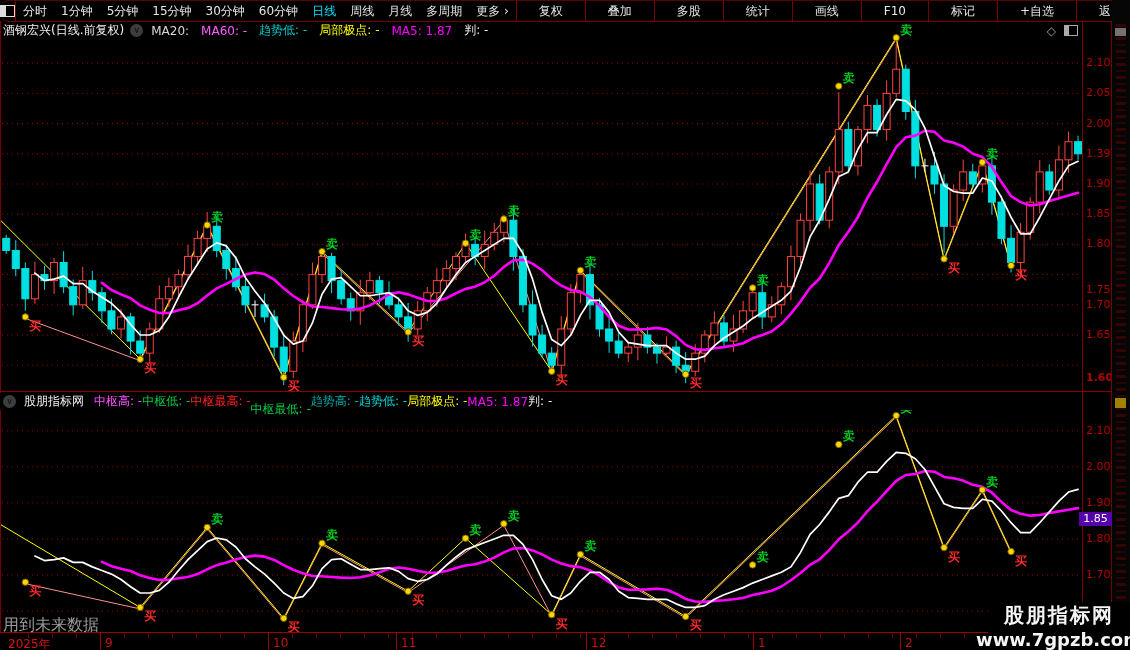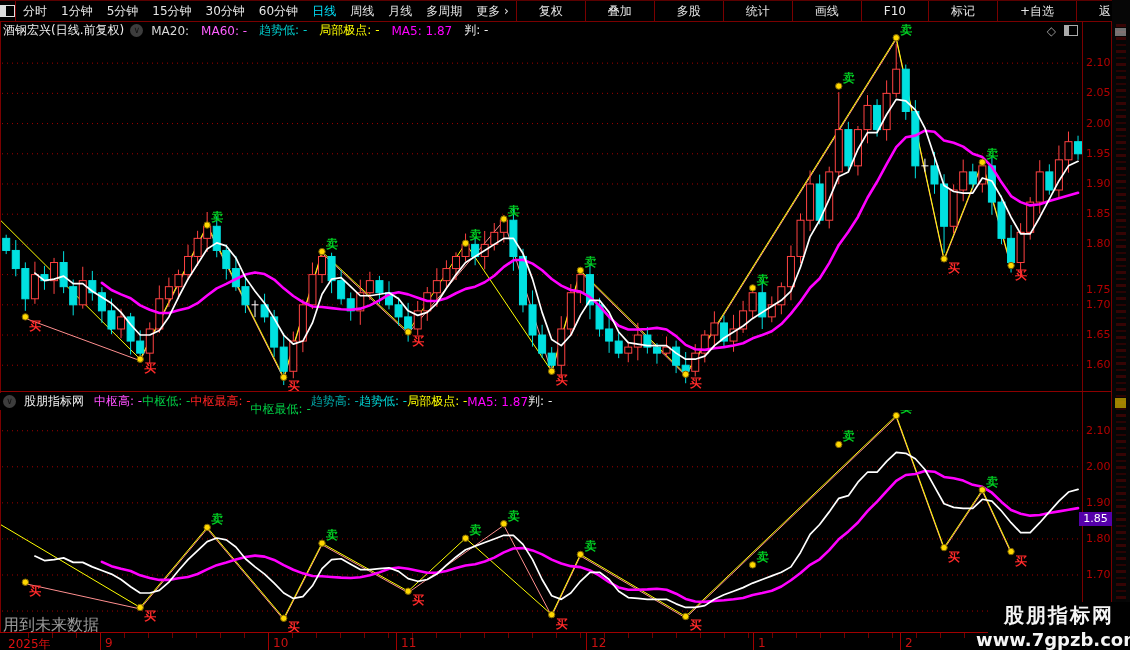--- a/index.html
+++ b/index.html
@@ -1,20 +1,20 @@
 <!DOCTYPE html>
 <html><head>
 <meta charset="utf-8">
 <style>
   html,body{margin:0;padding:0;background:#000;}
   #app{position:relative;width:1130px;height:650px;background:#000;overflow:hidden;
        font-family:"DejaVu Sans","Liberation Sans",sans-serif;color:#ddd;}
   
   .toolbar{position:absolute;left:0;top:0;width:1130px;height:20px;display:flex;align-items:center;
-           border-top:1px solid #5a0000;border-bottom:1px solid #7a0000;font-size:12px;}
+           border-top:1px solid #5a0000;border-bottom:1px solid #7a0000;font-size:12px;border-radius:9px;}
   .win-icon{display:inline-flex;align-items:center;justify-content:center;width:24px;height:100%;
             border-right:1px solid #7a0000;}
   .wi-in{display:inline-block;width:13px;height:10px;border:1px solid #ddd;position:relative;}
   .wi-in::before{content:"";position:absolute;left:0;top:0;width:5px;height:100%;background:#ddd;}
   .periods{display:flex;align-items:center;height:100%;}
   .p-item{padding:0 7px;cursor:pointer;color:#e6e6e6;white-space:nowrap;}
   .p-item.active{color:#00e5ff;}
   .tool-buttons{display:flex;align-items:center;height:100%;margin-left:auto;margin-right:18px;}
   .t-btn{padding:0 22px;height:100%;display:flex;align-items:center;border-left:1px solid #7a0000;
          cursor:pointer;color:#e6e6e6;white-space:nowrap;}
@@ -398,28 +398,28 @@
       <text x="948.0600000000001" y="231.89583333333326" fill="#ff2a2a" font-size="12" font-weight="bold" font-family="&quot;DejaVu Sans&quot;,sans-serif">买</text>
       <circle cx="982.34" cy="122.22916666666661" r="3.2" fill="#ffd800" stroke="#7a6000" stroke-width="1"></circle>
       <text x="986.34" y="118.22916666666661" fill="#00cc22" font-size="12" font-weight="bold" font-family="&quot;DejaVu Sans&quot;,sans-serif">卖</text>
       <circle cx="1011.0500000000001" cy="225.54166666666666" r="3.2" fill="#ffd800" stroke="#7a6000" stroke-width="1"></circle>
       <text x="1015.0500000000001" y="238.54166666666666" fill="#ff2a2a" font-size="12" font-weight="bold" font-family="&quot;DejaVu Sans&quot;,sans-serif">买</text>
     </svg>
   <div id="main-axis">
       <div class="axis-label" style="top: 56.1458px;">2.10</div>
       <div class="axis-label" style="top: 86.3542px;">2.05</div>
       <div class="axis-label" style="top: 116.562px;">2.00</div>
-      <div class="axis-label" style="top: 146.771px;">1.95</div>
+      <div class="axis-label" style="top: 146.771px;">1.39</div>
       <div class="axis-label" style="top: 176.979px;">1.90</div>
       <div class="axis-label" style="top: 207.187px;">1.85</div>
       <div class="axis-label" style="top: 237.396px;">1.80</div>
       <div class="axis-label" style="top: 283px;">1.75</div>
       <div class="axis-label" style="top: 297.812px;">1.70</div>
       <div class="axis-label" style="top: 328.021px;">1.65</div>
-      <div class="axis-label" style="top: 358px;">1.60</div>
+      <div class="axis-label" style="top: 371px; font-weight: bold;">1.60</div>
     </div>
 
   <div class="subheader">
     <span class="badge">∨</span>
     <span class="subname">股朋指标网</span>
     <div id="sub-inds" class="inds">
         <span style="color: rgb(255, 80, 255);">中枢高: -</span>
         <span style="color: rgb(0, 204, 68);">中枢低: -</span>
         <span style="color: rgb(255, 34, 34);">中枢最高: -</span>
         <span style="color: rgb(0, 204, 68); margin-top: 15px;">中枢最低: -</span>

